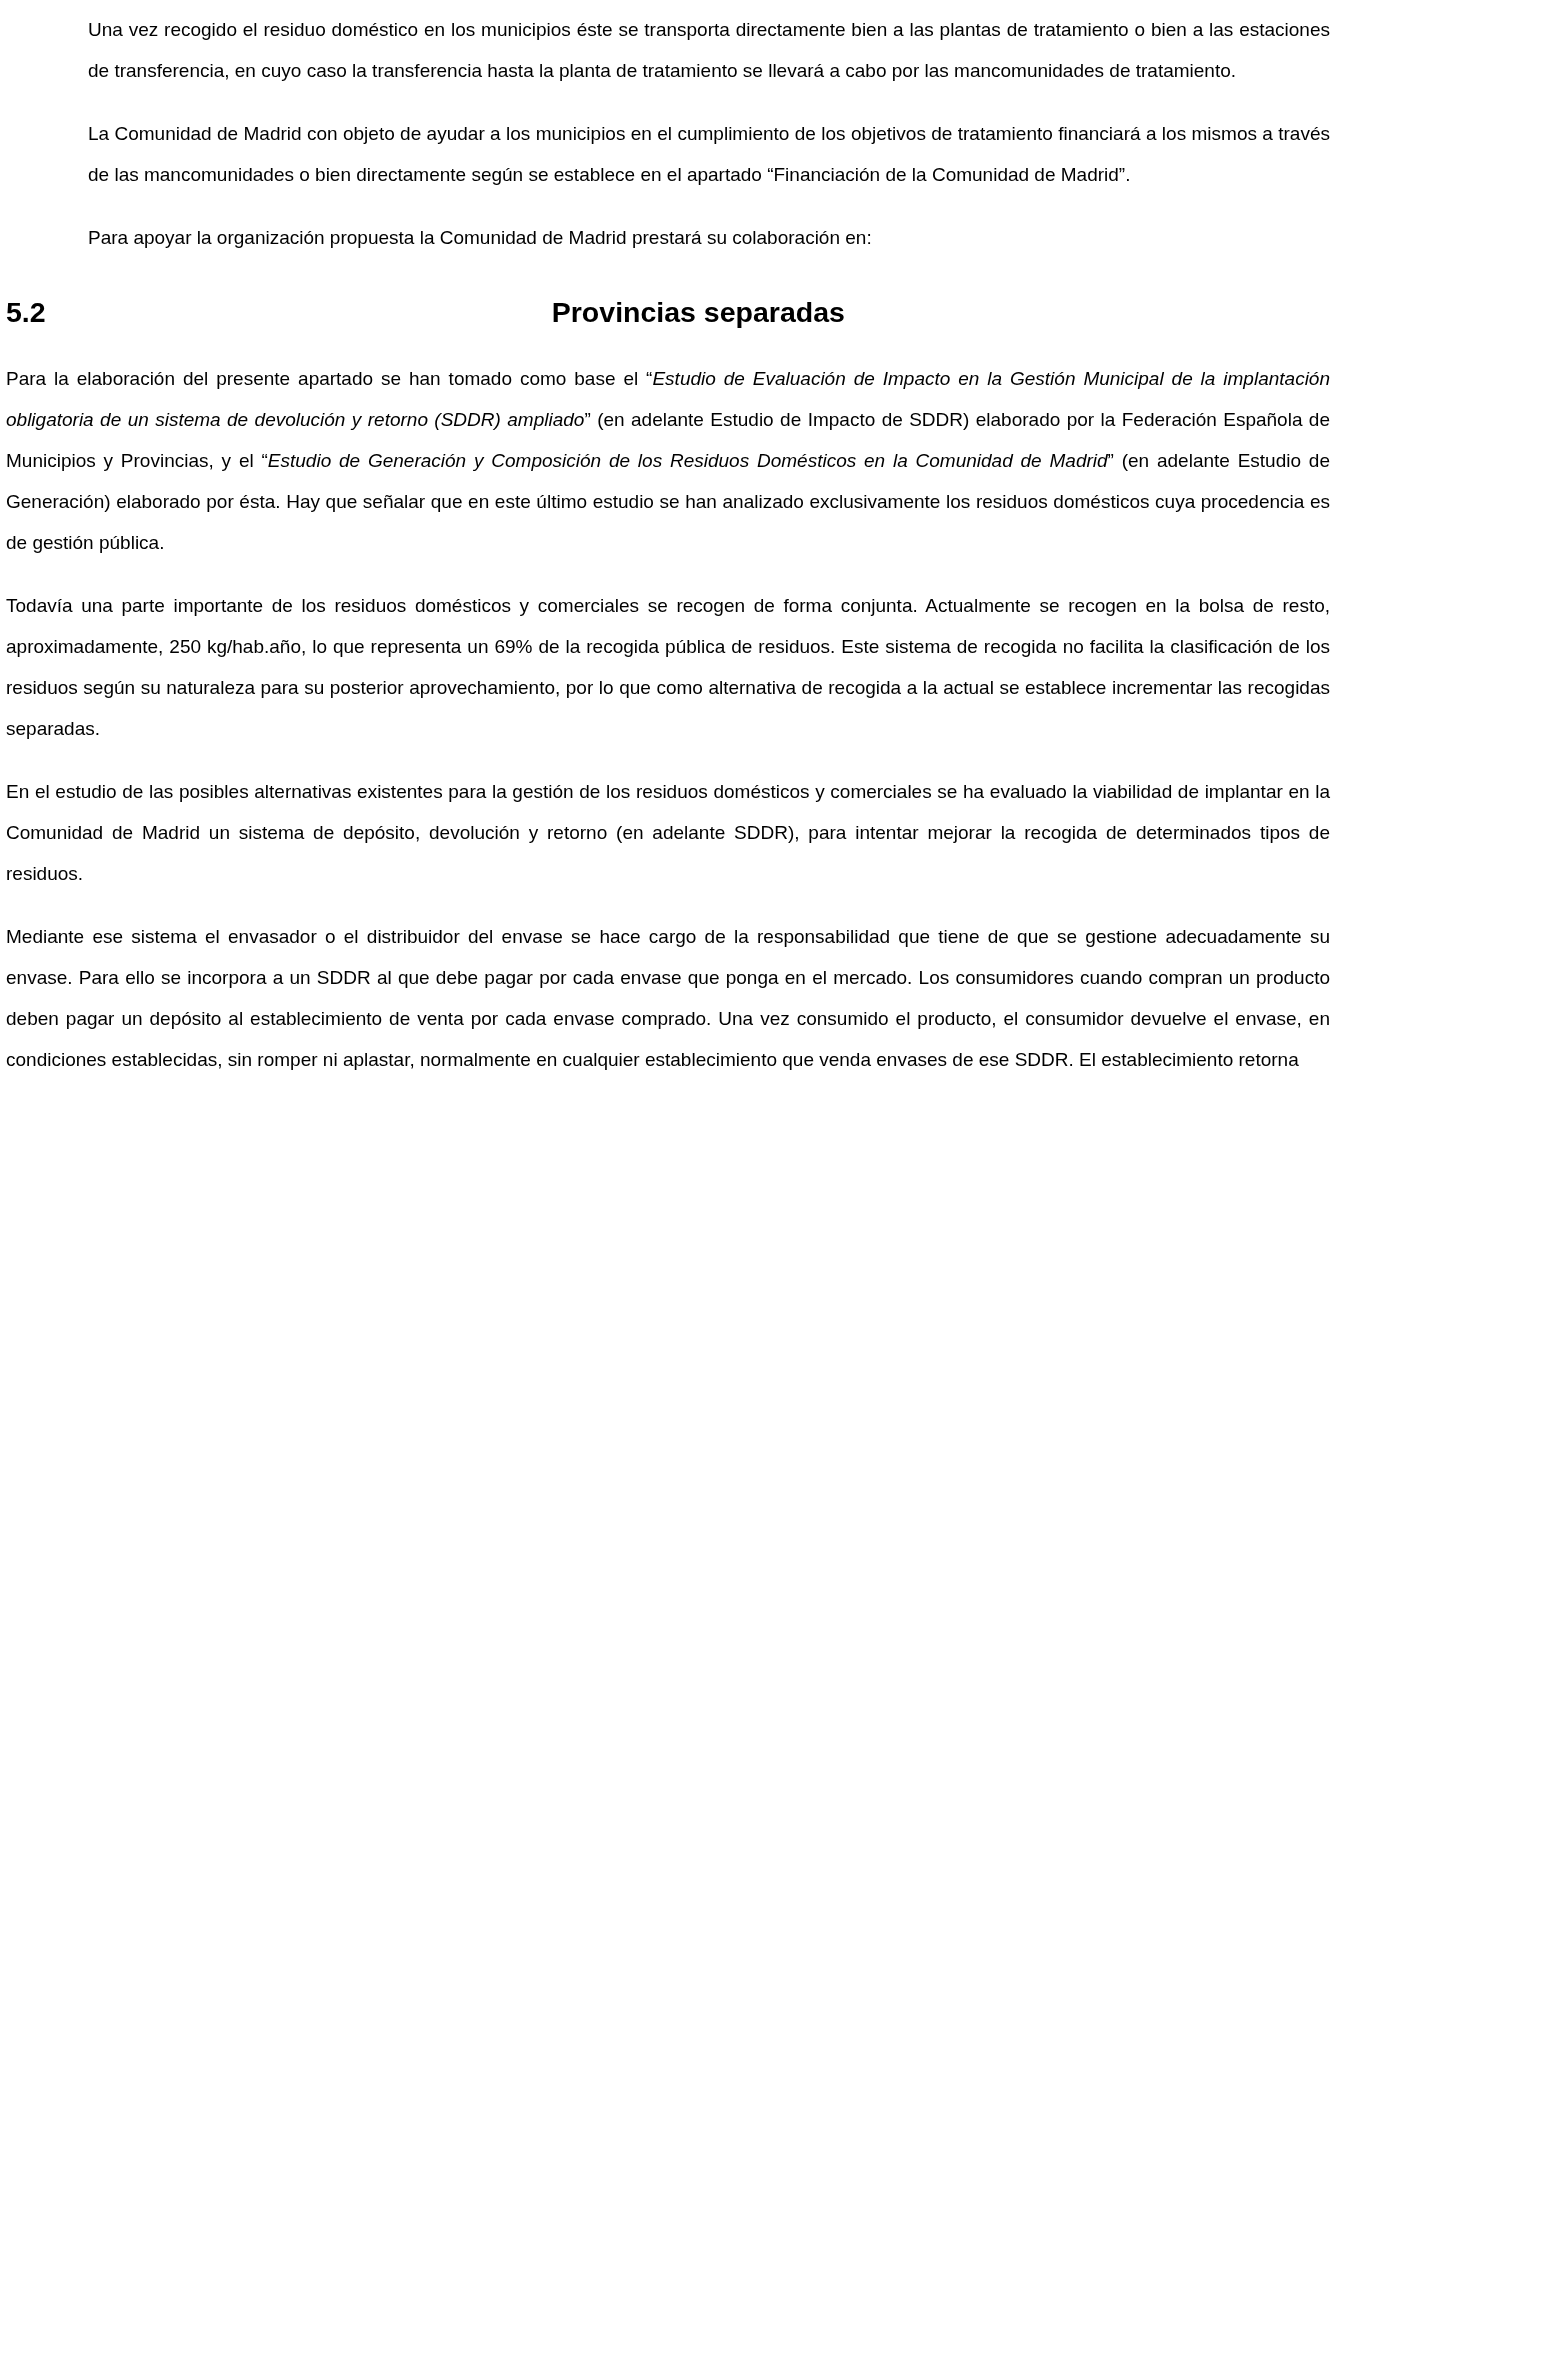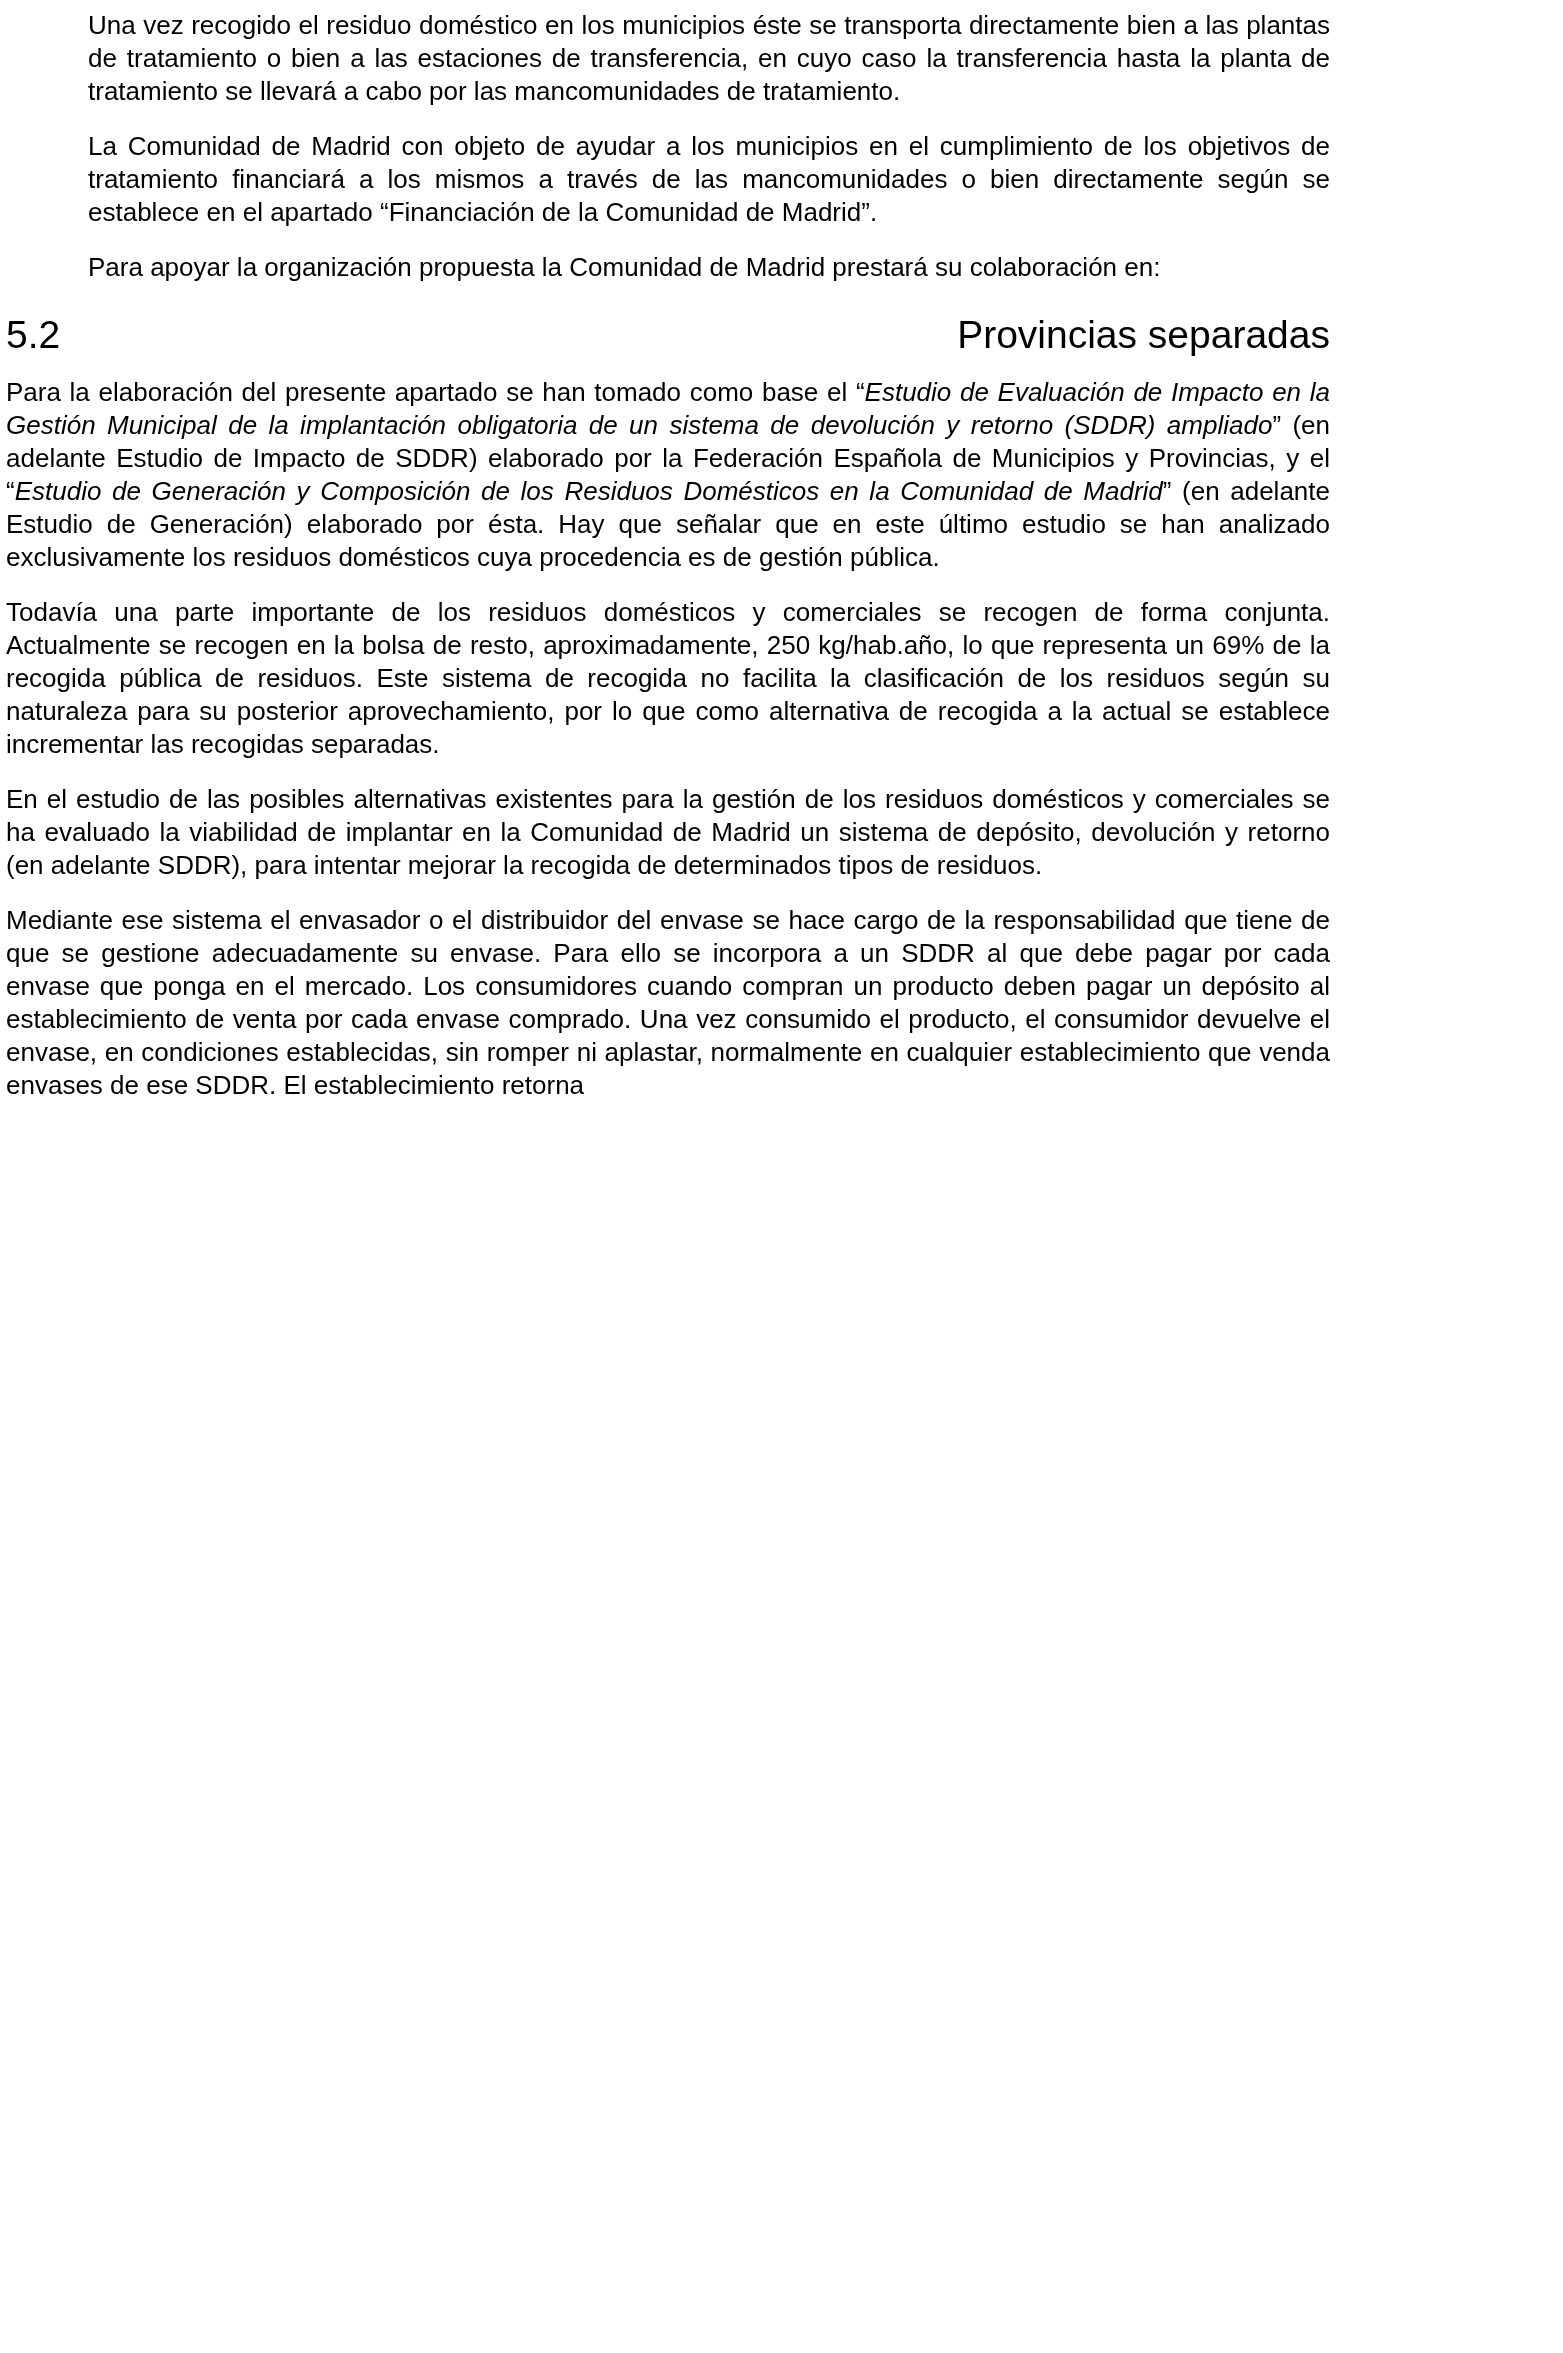--- a/index.html
+++ b/index.html
@@ -10,39 +10,39 @@
   .page {
     position: relative;
     width: 1385px;
     height: 2354px;
     box-sizing: border-box;
     padding: 9px 55px 0 6px;
     overflow: hidden;
     background: #ffffff;
     color: #000000;
     font-family: "Liberation Sans", sans-serif;
-    font-size: 26px;
-    line-height: 33px;
+    font-size: 19px;
+    line-height: 41px;
   }
   .para {
     margin: 0 0 22px 0;
     text-align: justify;
   }
   .indent {
     margin-left: 82px;
   }
   .it {
     font-style: italic;
   }
   .heading {
     display: flex;
     align-items: baseline;
-    font-weight: normal;
+    font-weight: bold;
     margin: 34px 0 25px 0;
-    text-align: right;
+    text-align: center;
   }
   .h52 .hnum {
     flex: 0 0 auto;
     margin-right: 21px;
   }
   .h521 .hnum {
     flex: 0 0 auto;
     min-width: 113px;
   }
   .heading .htext {

